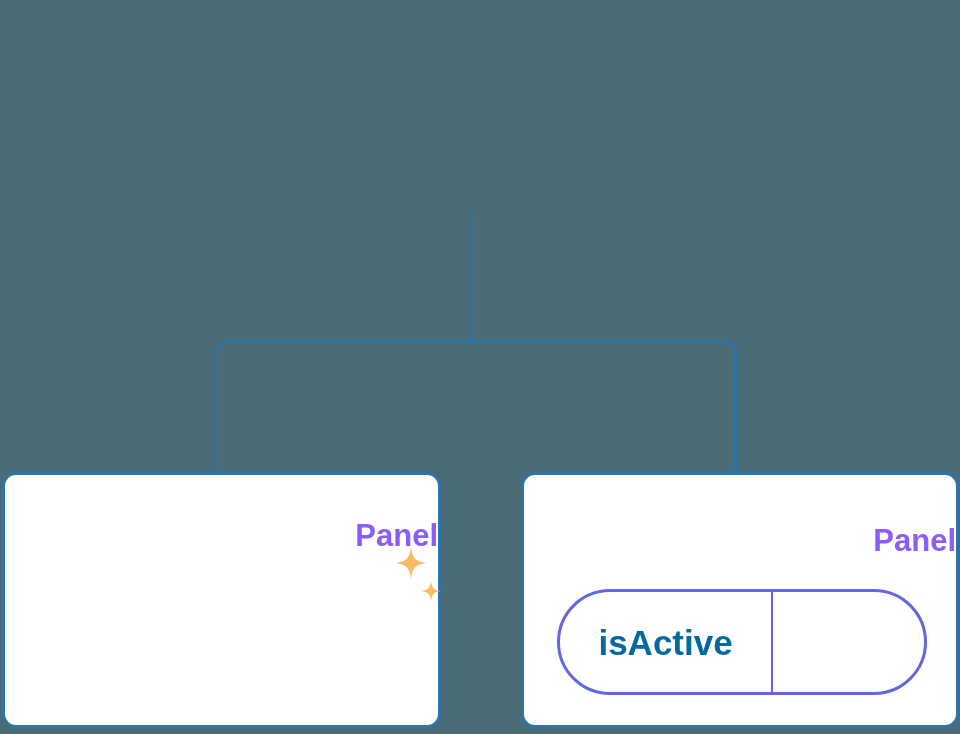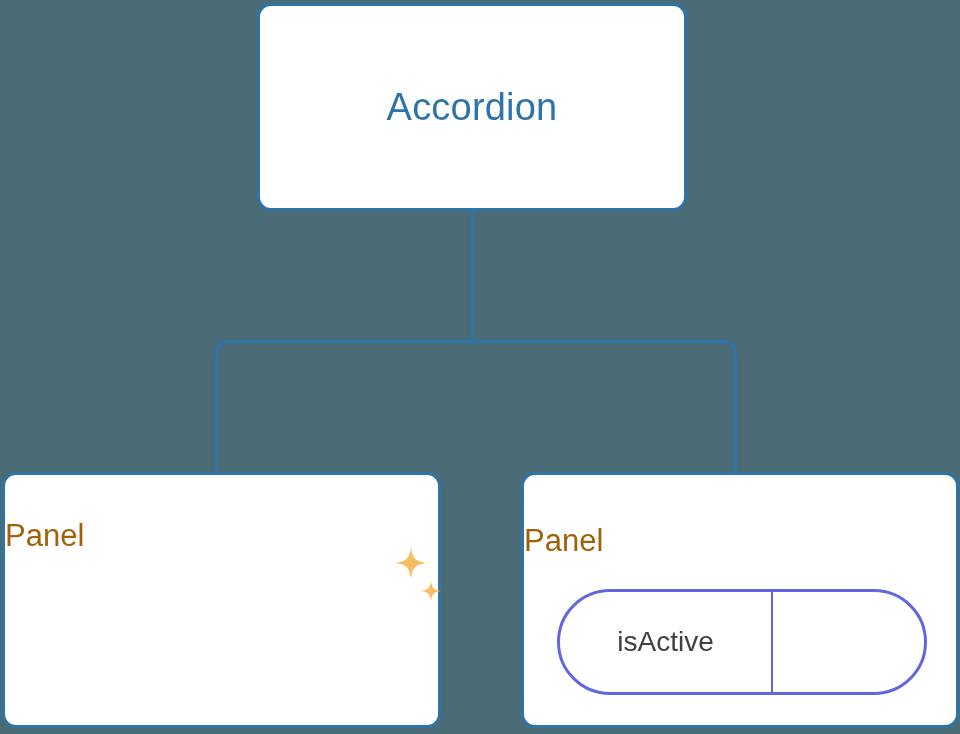--- a/index.html
+++ b/index.html
@@ -72,24 +72,24 @@
   .node-panel-right {
     left:521px;
     top:472px;
     width:438px;
     height:256px;
   }
   .node-panel-label {
     position:absolute;
     left:0;
     width:100%;
-    text-align:left;
-    color:#a16207;
+    text-align:right;
+    color:#8b5cf6;
     font-size:31px;
-    font-weight:400;
+    font-weight:700;
     line-height:1;
   }
   .node-panel-left  .node-panel-label { top:45px; }
   .node-panel-right .node-panel-label { top:50px; }
 
   
   .pill {
     position:absolute;
     display:flex;
     align-items:stretch;
@@ -99,23 +99,23 @@
   
   .pill-plain {
     left:33px;
     top:580px;
     width:370px;
     height:106px;
     border:3px solid #6366e0;
     border-radius:999px;
   }
   .pill-plain .pill-cell {
-    color:#404040;
-    font-size:28px;
-    font-weight:400;
+    color:#0369a1;
+    font-size:35px;
+    font-weight:700;
   }
   .pill-plain .pill-divider {
     background:#6366e0;
   }
 
   .pill-cell {
     flex:1 1 auto;
     display:flex;
     align-items:center;
     justify-content:center;
@@ -149,23 +149,20 @@
 
   <svg id="connectors" viewBox="0 0 960 734" width="960" height="734" fill="none">
 
     <path d="M472.5 211 L472.5 341.5" stroke="#2e74a8" stroke-width="3" stroke-linecap="butt"></path>
 
     <path d="M472.5 341.5 L229 341.5 Q216.5 341.5 216.5 354 L216.5 472" stroke="#2e74a8" stroke-width="3" stroke-linecap="butt" stroke-linejoin="round"></path>
 
     <path d="M472.5 341.5 L723 341.5 Q735.5 341.5 735.5 354 L735.5 472" stroke="#2e74a8" stroke-width="3" stroke-linecap="butt" stroke-linejoin="round"></path>
   </svg>
 
-  <div class="node-root">
-    <span class="node-root-label">Accordion</span>
-  </div>
 
   <div class="node-panel node-panel-left">
 
     <span class="node-panel-label">Panel</span>
 
     <svg class="sparkles" viewBox="0 0 56 62" width="56" height="62">
       <path d="M21 0 C22.6 11.6 25.4 14.4 37 16 C25.4 17.6 22.6 20.4 21 32 C19.4 20.4 16.6 17.6 5 16 C16.6 14.4 19.4 11.6 21 0 Z" fill="#f8bd63"></path>
       <path d="M41 34 C42 41.2 43.8 43 51 44 C43.8 45 42 46.8 41 54 C40 46.8 38.2 45 31 44 C38.2 43 40 41.2 41 34 Z" fill="#f8bd63"></path>
     </svg>
   </div>

